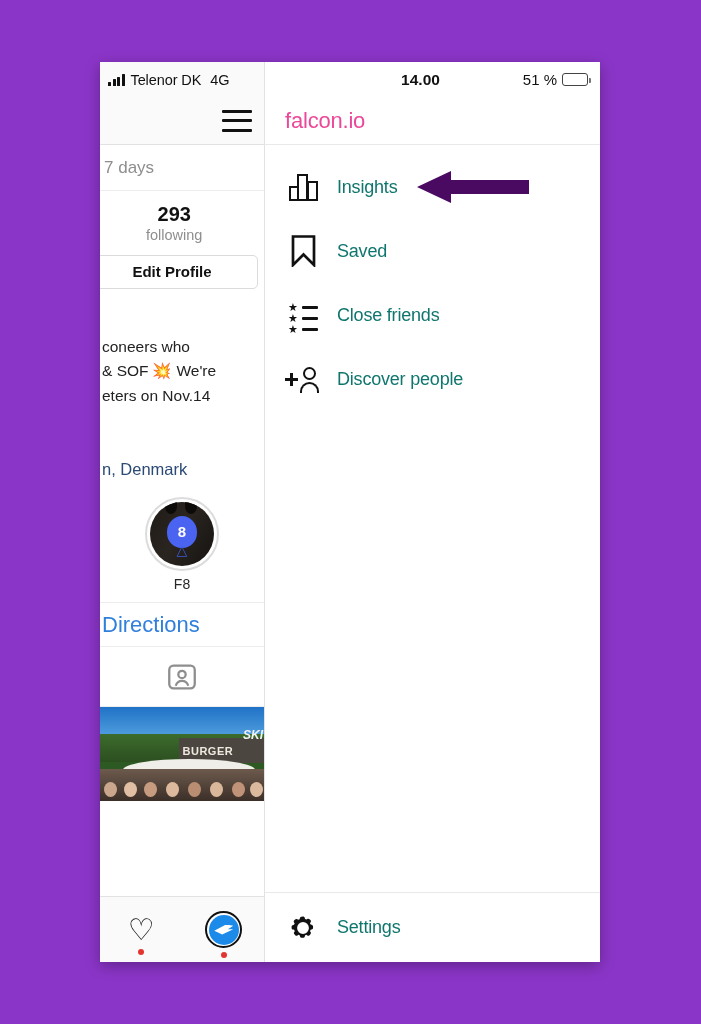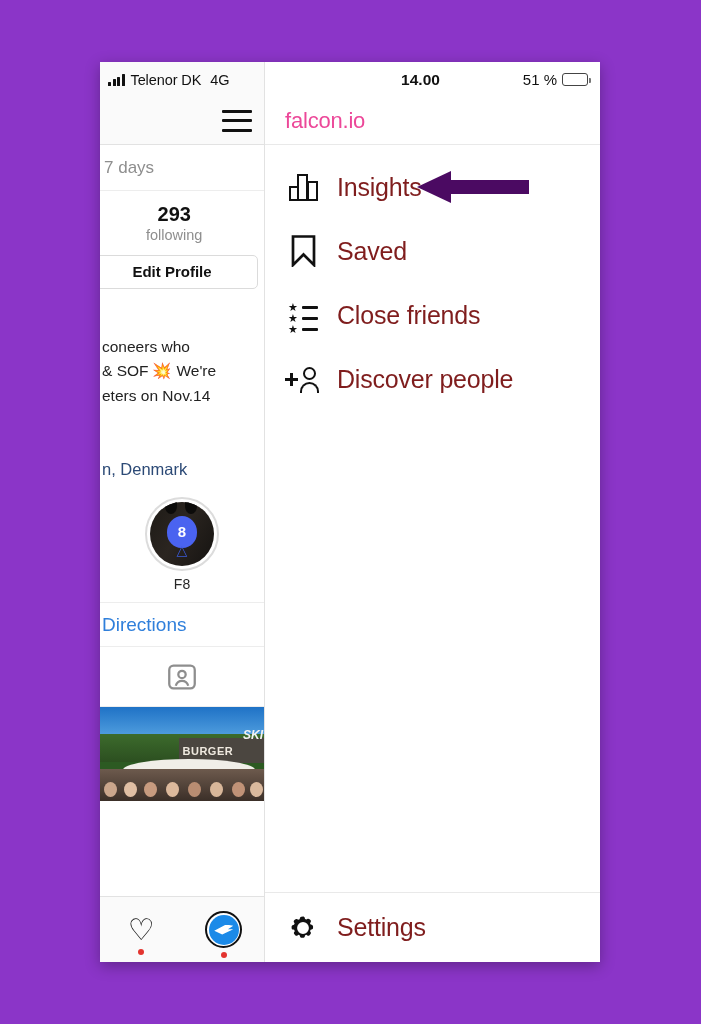--- a/index.html
+++ b/index.html
@@ -127,21 +127,21 @@
   .hl-arrow {
     position:absolute; left:50%; bottom:9px; transform:translateX(-50%);
     color:#3b5bdb; font-size:14px; line-height:1;
   }
   .hl-label { font-size:14px; color:#262626; margin-top:5px; }
 
   #directions-row {
     height:44px; display:flex; align-items:center;
     padding-left:2px; border-bottom:1px solid #ededed;
   }
-  #directions { font-size:19px; color:#2f7fdb; white-space:nowrap; }
+  #directions { font-size:22px; color:#2f7fdb; white-space:nowrap; }
 
   #tagged-row {
     height:60px; display:flex; align-items:center; justify-content:center;
     border-bottom:1px solid #ededed;
   }
   #photo-thumb {
     width:165px; height:94px;
     background:
       linear-gradient(#1f6fc4 0%, #49a0e4 42%, #77bdf0 52%, transparent 52.5%),
       linear-gradient(180deg,#2c5a22 0%, #2c5a22 100%);
@@ -214,21 +214,21 @@
     border-bottom:1px solid #e9e9e9;
   }
   #site-title { font-size:22px; color:#ec4899; letter-spacing:-0.2px; }
 
   #menu-list { padding-top:10px; }
   .menu-item {
     height:64px; display:flex; align-items:center; padding-left:18px;
     position:relative;
   }
   .menu-icon { width:40px; display:flex; align-items:center; justify-content:center; }
-  .menu-label { font-size:25px; color:#7f1d1d; margin-left:14px; letter-spacing:-0.2px; }
+  .menu-label { font-size:18px; color:#0f766e; margin-left:14px; letter-spacing:-0.2px; }
 
   
   .ico-bars { width:29px; height:27px; position:relative; }
   .ico-bars b { position:absolute; bottom:0; border:2.6px solid #111; background:#fff; }
   .ico-bars b:nth-child(1){ left:0; width:10px; height:15px; }
   .ico-bars b:nth-child(2){ left:8.5px; width:11px; height:27px; }
   .ico-bars b:nth-child(3){ left:18px; width:11px; height:20px; }
 
   .ico-closefriends { width:30px; height:26px; display:flex; flex-direction:column;
                       justify-content:space-between; }

